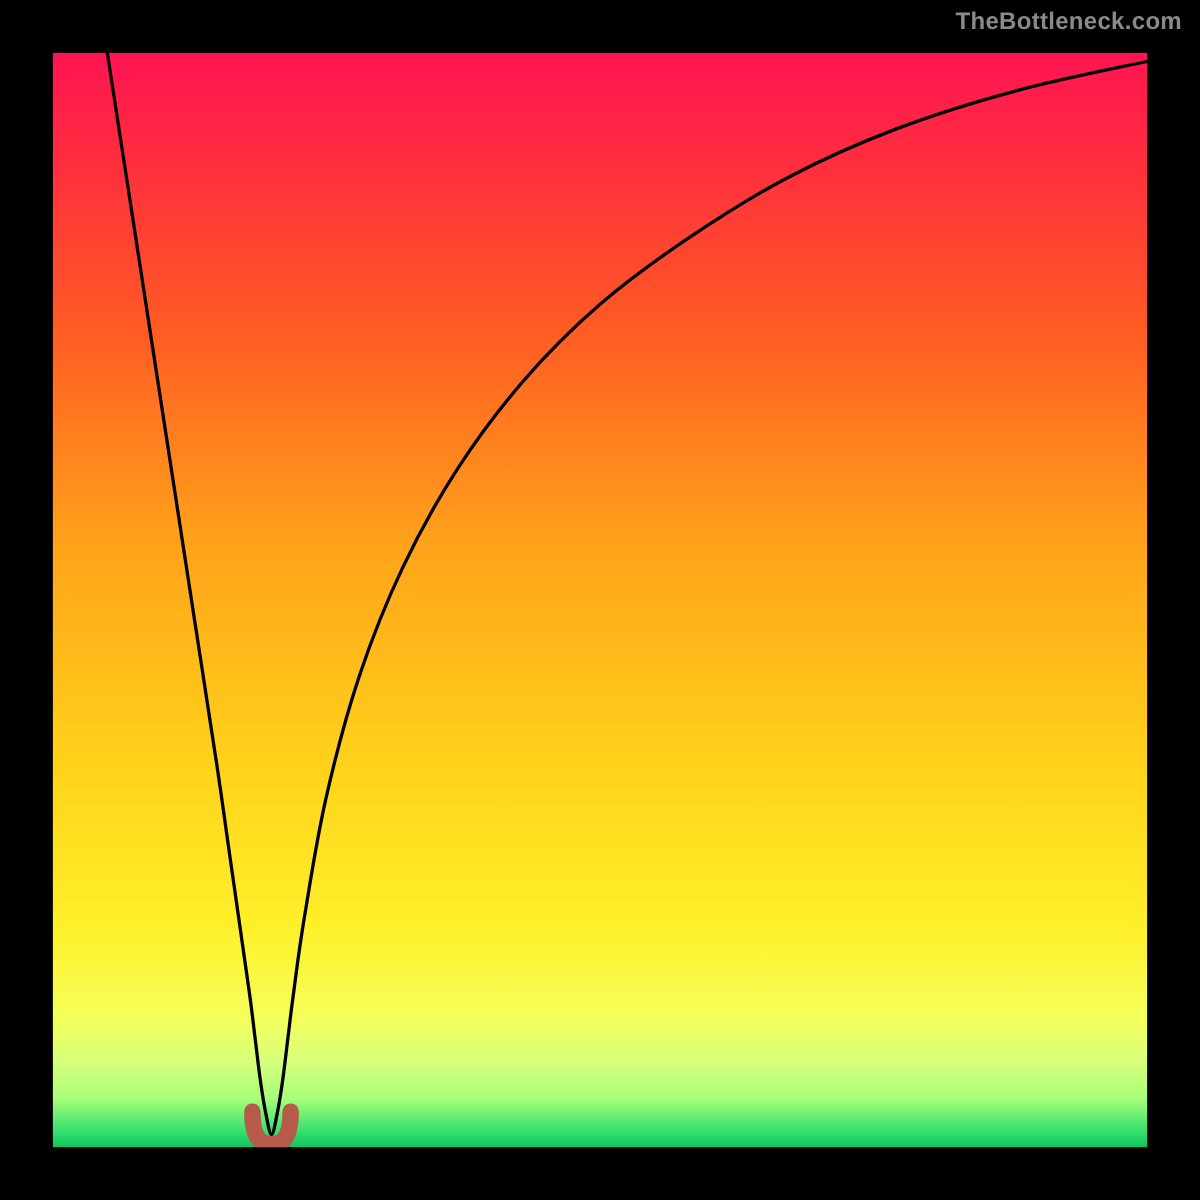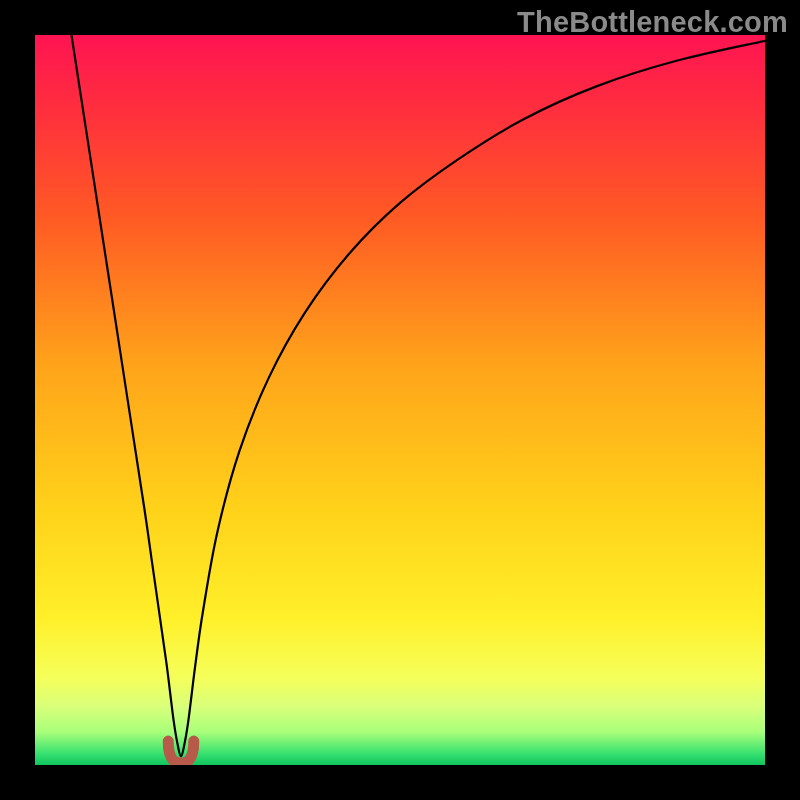--- a/index.html
+++ b/index.html
@@ -38,21 +38,21 @@
     left: 0;
     top: 0;
     width: 100%;
     height: 100%;
   }
   .watermark {
     position: absolute;
     top: 6px;
     right: 12px;
     font-family: Arial, Helvetica, sans-serif;
-    font-size: 29px;
+    font-size: 16px;
     font-weight: 600;
     color: #8a8a8a;
     letter-spacing: 0.2px;
   }
 </style>
 </head>
 <body>
 
 <div class="frame">
   <div class="plot">

